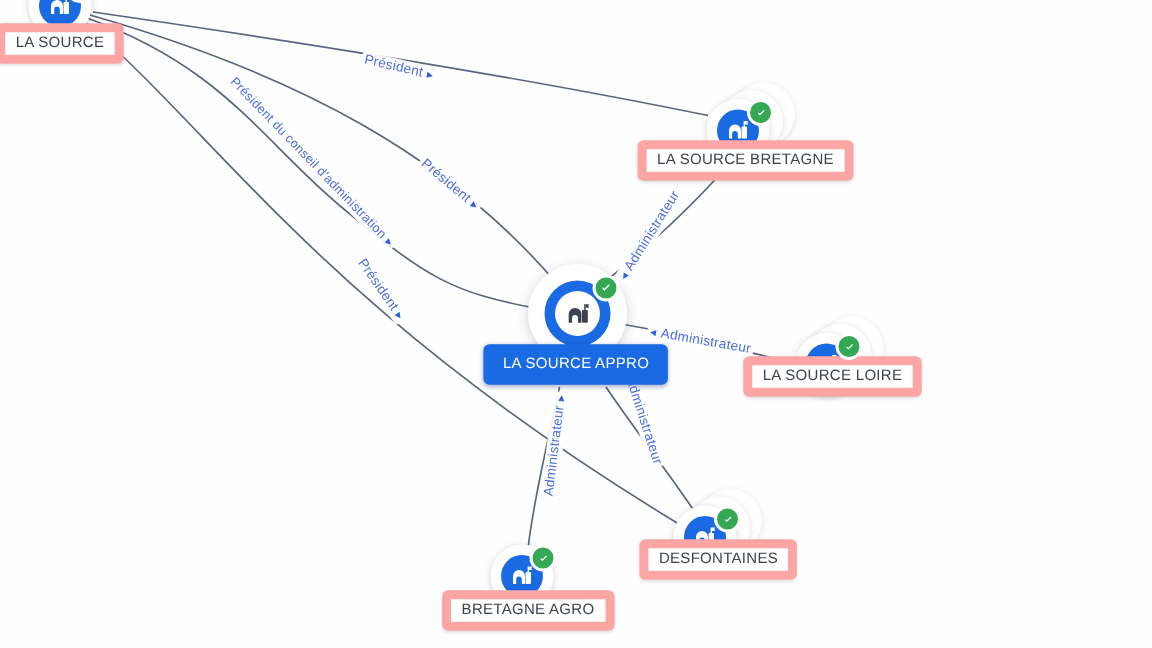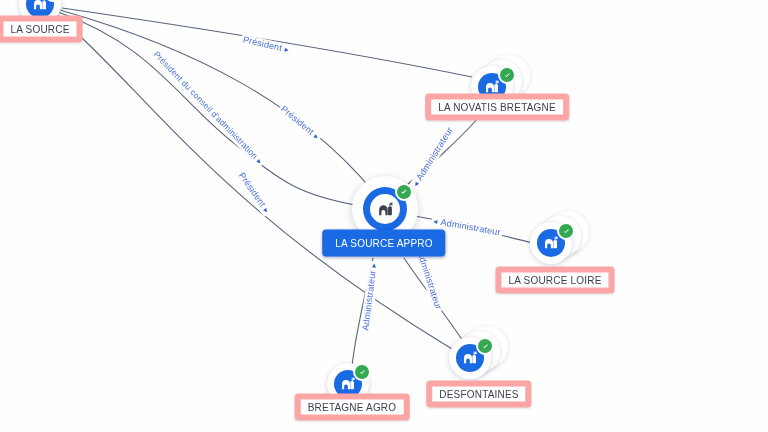--- a/index.html
+++ b/index.html
@@ -155,21 +155,21 @@
           <rect x="15.5" y="8" width="5.5" height="12" rx="1"></rect>
           <rect x="17.6" y="2.5" width="1.4" height="6"></rect>
           <path d="M19 2.5h3.4l-1.1 1.7 1.1 1.7H19Z"></path>
         </svg>
     </div>
     <div class="check" style="left:15px;top:-12px;">
       <svg width="9" height="9" viewBox="0 0 24 24">
           <path d="M9.5 16.2 5.8 12.5l1.6-1.6 2.1 2.1 6.9-6.9 1.6 1.6z" fill="#fff"></path>
         </svg>
     </div>
-    <div class="pill" style="left:5px;top:20px;">LA NOVATIS BRETAGNE</div>
+    <div class="pill" style="left:5px;top:20px;">LA SOURCE BRETAGNE</div>
   </div>
 
   <div class="node" style="left:385px;top:209px;z-index:4;">
     <div class="pin-halo"></div>
     <div class="pin-tip"></div>
     <div class="pin-circle"></div>
     <div class="pin-inner">
       <svg width="17" height="17" viewBox="0 0 24 24" fill="#3c4150">
           <path d="M3 20v-8a6 6 0 0 1 12 0v8h-3.2v-4.6a2.8 2.8 0 0 0-5.6 0V20Z"></path>
           <rect x="15.5" y="8" width="5.5" height="12" rx="1"></rect>
@@ -195,41 +195,41 @@
           <rect x="15.5" y="8" width="5.5" height="12" rx="1"></rect>
           <rect x="17.6" y="2.5" width="1.4" height="6"></rect>
           <path d="M19 2.5h3.4l-1.1 1.7 1.1 1.7H19Z"></path>
         </svg>
     </div>
     <div class="check" style="left:15px;top:-12px;">
       <svg width="9" height="9" viewBox="0 0 24 24">
           <path d="M9.5 16.2 5.8 12.5l1.6-1.6 2.1 2.1 6.9-6.9 1.6 1.6z" fill="#fff"></path>
         </svg>
     </div>
-    <div class="pill" style="left:4px;top:37px;">LA SOURCE LOIRE</div>
+    <div class="pill" style="left:4px;top:8px;">LA SOURCE LOIRE</div>
   </div>
 
   <div class="node" style="left:470px;top:358px;">
     <div class="card s3"></div>
     <div class="card s2"></div>
     <div class="card"></div>
     <div class="blue-disc">
       <svg width="16" height="16" viewBox="0 0 24 24" fill="#fff">
           <path d="M3 20v-8a6 6 0 0 1 12 0v8h-3.2v-4.6a2.8 2.8 0 0 0-5.6 0V20Z"></path>
           <rect x="15.5" y="8" width="5.5" height="12" rx="1"></rect>
           <rect x="17.6" y="2.5" width="1.4" height="6"></rect>
           <path d="M19 2.5h3.4l-1.1 1.7 1.1 1.7H19Z"></path>
         </svg>
     </div>
     <div class="check" style="left:15px;top:-12px;">
       <svg width="9" height="9" viewBox="0 0 24 24">
           <path d="M9.5 16.2 5.8 12.5l1.6-1.6 2.1 2.1 6.9-6.9 1.6 1.6z" fill="#fff"></path>
         </svg>
     </div>
-    <div class="pill" style="left:9px;top:36px;">DESFONTAINES</div>
+    <div class="pill" style="left:9px;top:15px;">DESFONTAINES</div>
   </div>
 
   <div class="node" style="left:348px;top:384px;">
     <div class="card"></div>
     <div class="blue-disc">
       <svg width="16" height="16" viewBox="0 0 24 24" fill="#fff">
           <path d="M3 20v-8a6 6 0 0 1 12 0v8h-3.2v-4.6a2.8 2.8 0 0 0-5.6 0V20Z"></path>
           <rect x="15.5" y="8" width="5.5" height="12" rx="1"></rect>
           <rect x="17.6" y="2.5" width="1.4" height="6"></rect>
           <path d="M19 2.5h3.4l-1.1 1.7 1.1 1.7H19Z"></path>

